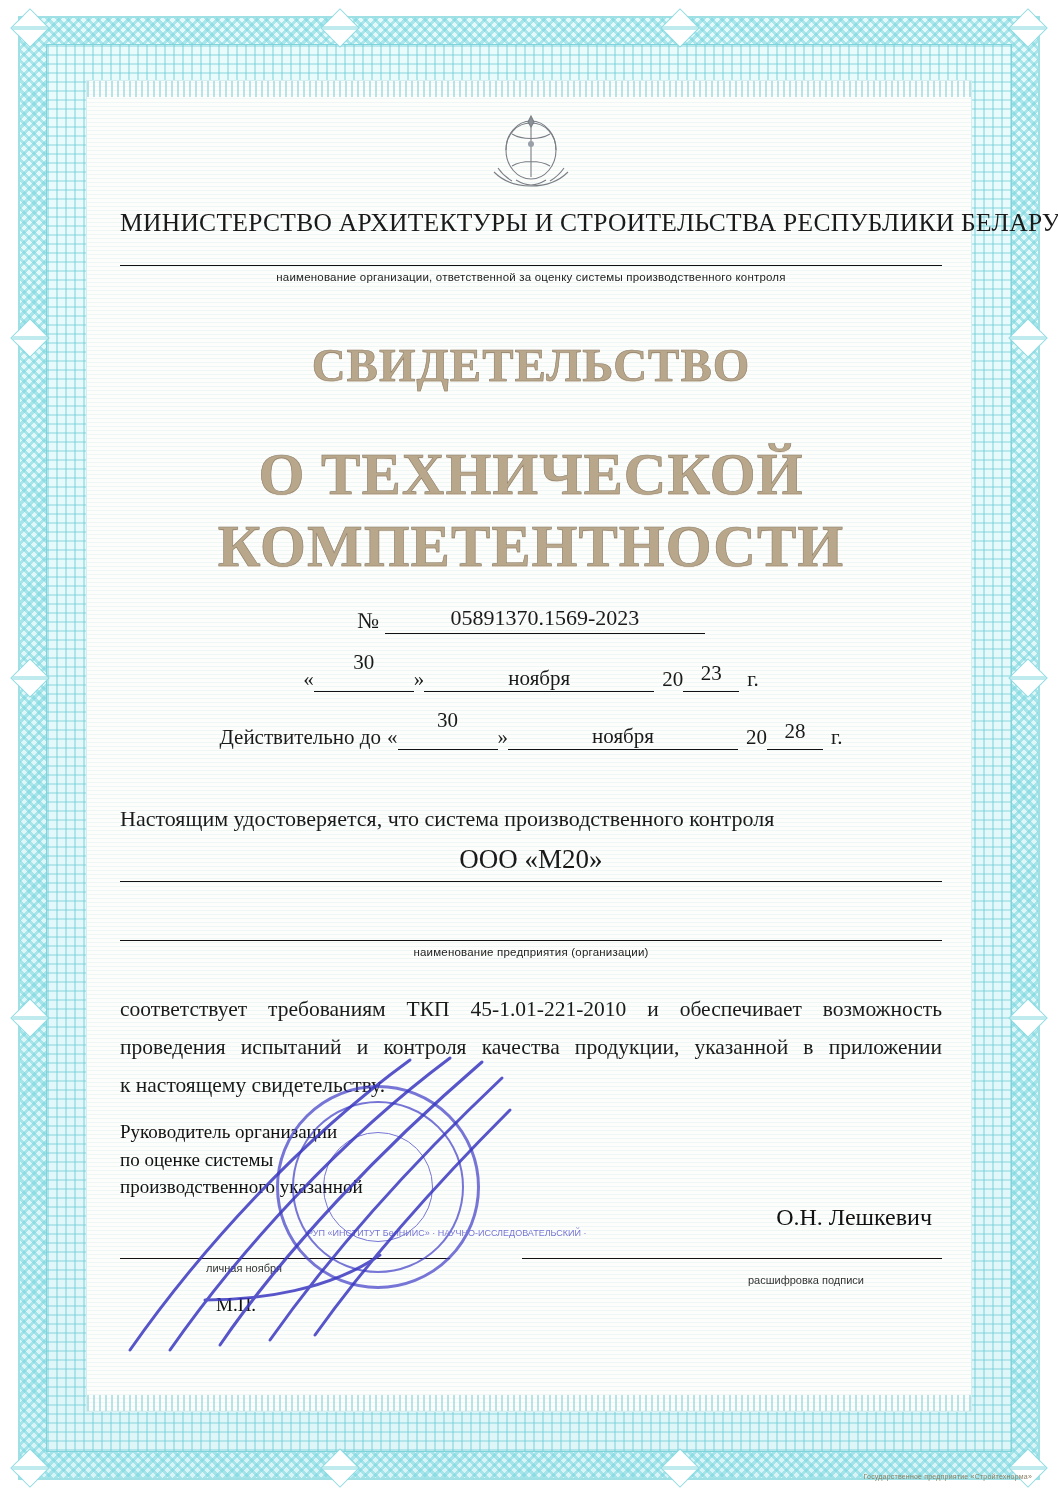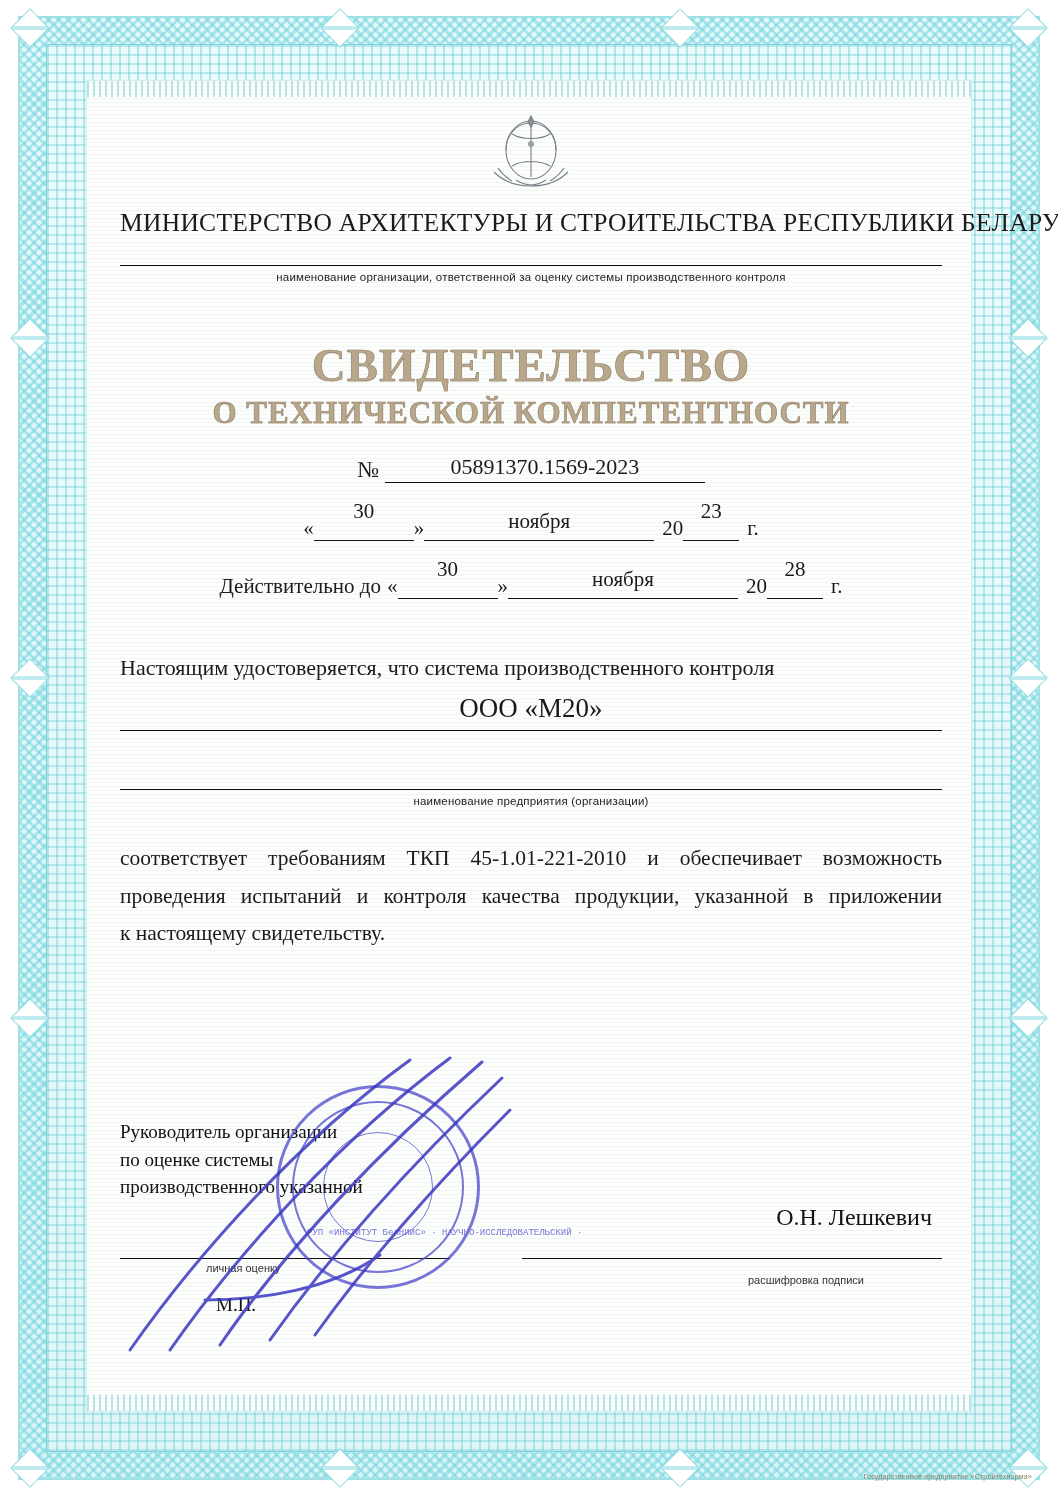--- a/index.html
+++ b/index.html
@@ -89,21 +89,21 @@
   .title{
     margin-top:54px;
     font-size:47px;
     font-weight:bold;
     letter-spacing:1px;
     line-height:1.22;
     color:#b9a78c;
     -webkit-text-stroke:.6px #8d7f69;
     text-shadow:0 1px 0 #efe8dc;
   }
-  .title .l2{display:block;font-size:31px;}
+  .title .l2{display:block;font-size:59px;margin-top:45px;}
 
   .numrow{
     margin-top:22px;
     display:flex;justify-content:center;align-items:flex-end;gap:6px;
     font-size:22px;
   }
   .numlabel{font-size:23px;}
   .numline{
     min-width:300px;border-bottom:1px solid #111;
     padding:0 10px 2px 10px;font-size:22px;
@@ -115,25 +115,25 @@
     font-size:21px;gap:0px;
   }
   .daterow .pre{margin-right:6px;}
   .q{font-size:21px;}
   .dayline{
     display:inline-block;width:100px;border-bottom:1px solid #111;
     text-align:center;padding-bottom:16px;
   }
   .monthline{
     display:inline-block;width:230px;border-bottom:1px solid #111;
-    text-align:center;padding-bottom:6px;
+    text-align:center;padding-bottom:0;
   }
   .yearline{
     display:inline-block;width:56px;border-bottom:1px solid #111;
-    text-align:center;padding-bottom:16px;
+    text-align:center;padding-bottom:5px;
   }
   .tail{margin-left:8px;}
 
   .body-text{
     margin-top:56px;
     font-size:22px;text-align:left;
   }
   .subject{
     margin-top:12px;
     font-size:27px;text-align:center;
@@ -178,21 +178,21 @@
     opacity:.72;
   }
   .stamp:before{
     content:"";position:absolute;inset:13px;border:2px solid #4240c8;border-radius:50%;
   }
   .stamp:after{
     content:"";position:absolute;inset:44px;border:1.5px solid #4240c8;border-radius:50%;
   }
   .stamp-txt{
     position:absolute;inset:0;color:#4240c8;font-size:9px;
-    font-family:Liberation Mono, monospace;
+    font-family:Liberation Sans, sans-serif;
   }
   .stamp-txt span{position:absolute;left:50%;top:50%;transform-origin:0 0;white-space:nowrap;}
   .ink{position:absolute;left:110px;top:1000px;width:440px;height:380px;pointer-events:none;}
 
   .footer-note{
     position:absolute;right:26px;bottom:16px;
     font-family:"Liberation Sans",sans-serif;
     font-size:7px;color:#8a7f63;letter-spacing:.2px;
   }
 </style>
@@ -297,21 +297,21 @@
 
   <div class="sig">
     <div class="role">
       <div>Руководитель организации</div>
       <div>по оценке системы</div>
       <div>производственного указанной</div>
     </div>
     <div class="name">О.Н. Лешкевич</div>
     <div class="sigline-left"></div>
     <div class="sigline-right"></div>
-    <div class="cap-left">личная оценку</div>
+    <div class="cap-left">личная ноября</div>
     <div class="cap-right">расшифровка подписи</div>
     <div class="mp">М.П.</div>
   </div>
 
   <div class="stamp">
     <div class="stamp-txt">
       <span style="transform:rotate(-120deg) translate(0,-82px) rotate(120deg);">РУП «ИНСТИТУТ БелНИИС» · НАУЧНО-ИССЛЕДОВАТЕЛЬСКИЙ ·</span>
     </div>
   </div>
 

